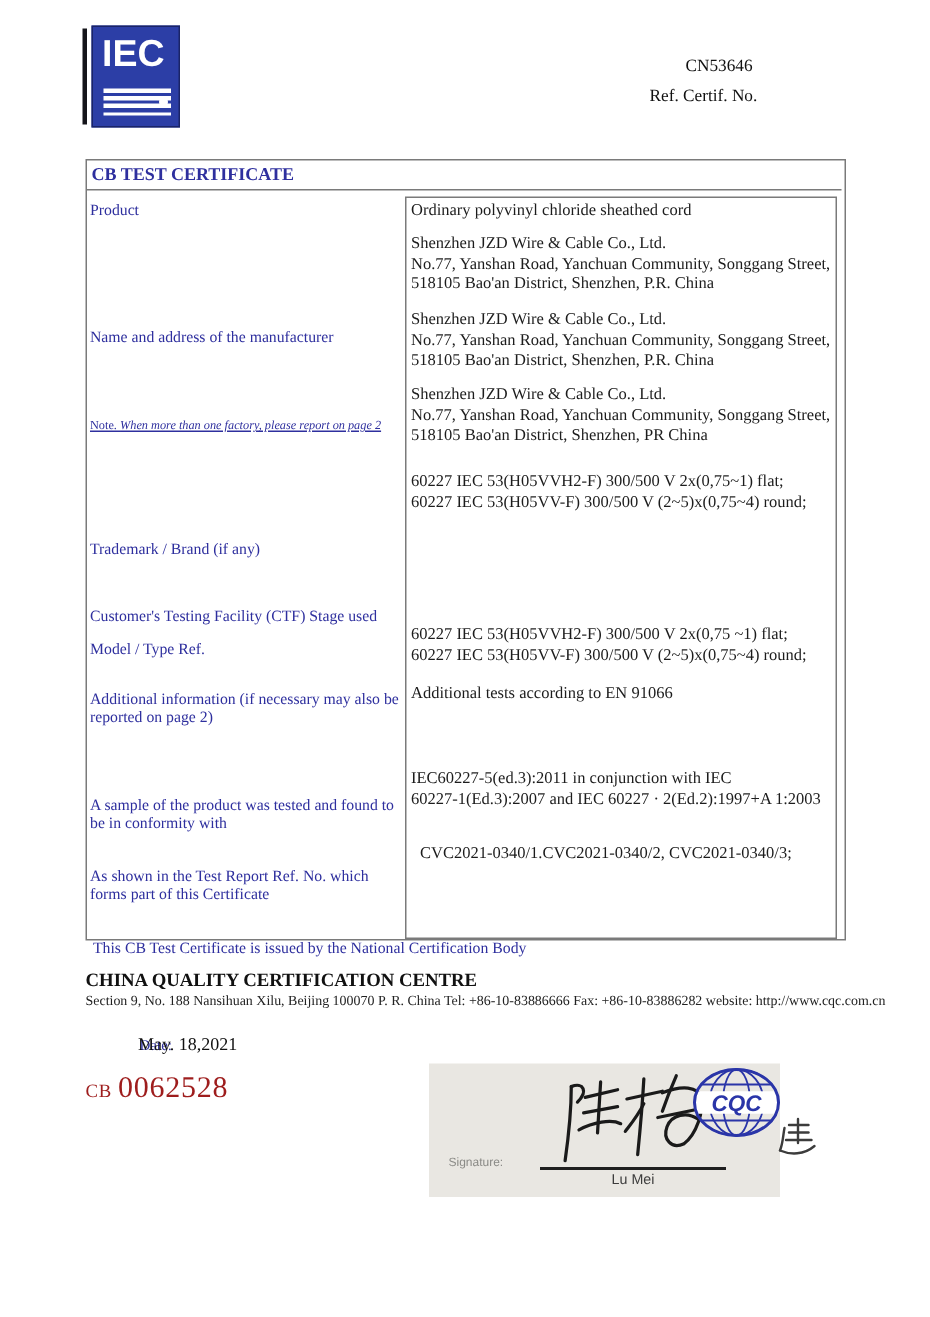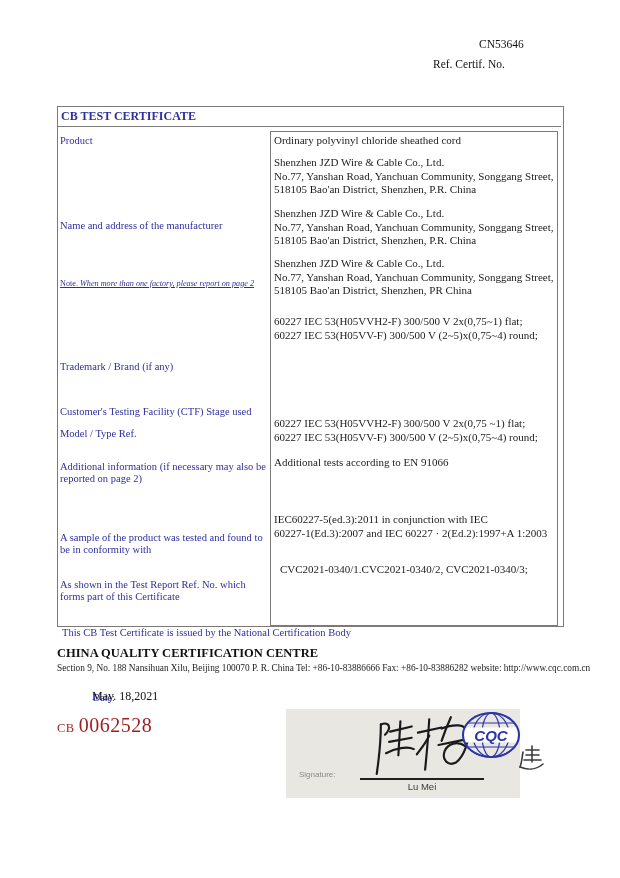--- a/index.html
+++ b/index.html
@@ -7,21 +7,21 @@
         font-family:"Liberation Serif",serif;color:#1c1c1c;}
   .lbl{position:absolute;left:60px;width:212px;font-size:10.5px;color:#2e2f9e;line-height:12px;}
   .val{position:absolute;left:274px;width:282px;font-size:11px;color:#1c1c1c;line-height:13.5px;white-space:nowrap;}
   .outer-box{position:absolute;left:57px;top:106px;width:505px;height:519px;border:1px solid #7a7a7a;}
   .inner-box{position:absolute;left:270px;top:131px;width:286px;height:493px;border:1px solid #7a7a7a;}
   .cb-title{position:absolute;left:58px;top:107px;width:503px;height:20px;border-bottom:1px solid #7a7a7a;
             font-size:12px;font-weight:bold;color:#2e2f9e;padding:2px 0 0 3px;box-sizing:border-box;}
   .sys-title{position:absolute;left:57px;top:77px;width:512px;font-size:11.5px;font-weight:bold;
              color:#111;line-height:13px;}
   .ref-lbl{position:absolute;left:433px;top:15px;font-size:11.5px;color:#111;margin-top:43px;}
-  .ref-val{position:absolute;left:457px;top:38px;font-size:11.5px;color:#111;margin-left:22px;}
+  .ref-val{position:absolute;left:457px;top:38px;font-size:11.5px;color:#111;}
   .note-line{position:absolute;left:60px;top:279px;font-size:8.2px;color:#2e2f9e;text-decoration:underline;}
   .note-line .it{font-style:italic;}
   .issued{position:absolute;left:62px;top:627px;font-size:10.5px;color:#2e2f9e;}
   .ncb-name{position:absolute;left:57px;top:646px;font-size:12.5px;font-weight:bold;color:#111;}
   .ncb-addr{position:absolute;left:57px;top:663px;font-size:9.3px;color:#222;white-space:nowrap;}
   .date-lbl{position:absolute;left:57px;top:692px;font-size:10px;color:#2e2f9e;margin-left:36px;}
   .date-val{position:absolute;left:92px;top:689px;font-size:12px;color:#111;}
   .cb-row{position:absolute;left:57px;top:714px;color:#9e1d1d;}
   .cb-prefix{font-size:12.5px;letter-spacing:0.5px;}
   .cb-number{font-size:20px;letter-spacing:0.5px;}
@@ -40,20 +40,33 @@
   .iec-dot{position:absolute;left:44px;top:47px;width:6px;height:6px;border-radius:50%;background:#fff;}
   .cqc-logo{position:absolute;left:461px;top:711px;}
   .stamp{position:absolute;left:517px;top:743px;}
   .sig-draw{position:absolute;left:356px;top:710px;}
 </style>
 </head>
 <body>
 
 <div id="page">
 
+  <div class="iec-logo">
+    <div class="iec-bar"></div>
+    <div class="iec-box">
+      <div class="iec-text">IEC</div>
+      <div class="iec-lines">
+        <div></div>
+          <div></div>
+          <div></div>
+          <div></div>
+      </div>
+      <div class="iec-dot"></div>
+    </div>
+  </div>
 
   <div class="ref-lbl">Ref. Certif. No.</div>
   <div class="ref-val">CN53646</div>
 
 
   <div class="outer-box"></div>
   <div class="cb-title">CB TEST CERTIFICATE</div>
   <div class="inner-box"></div>
 
   <div class="lbl" style="top:135px">Product</div>

